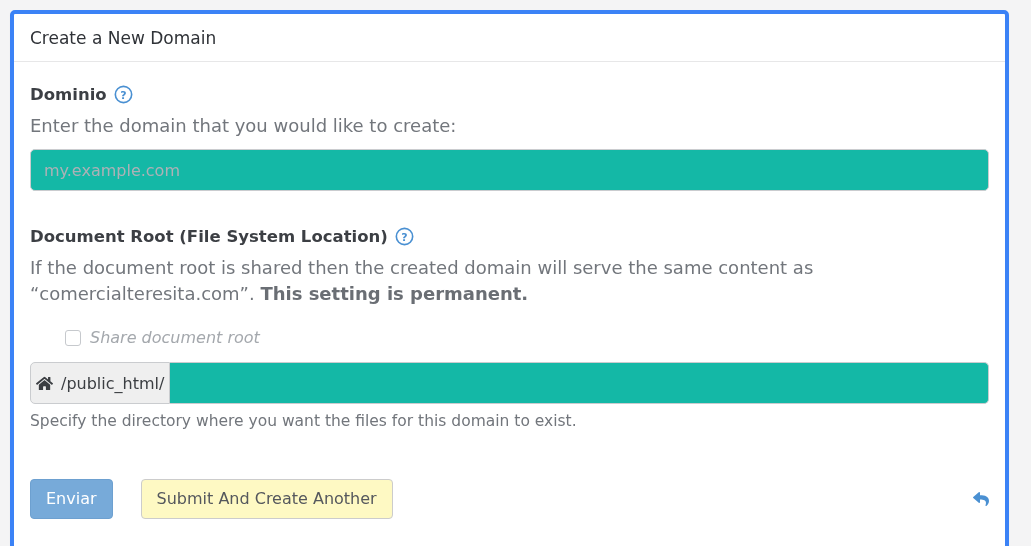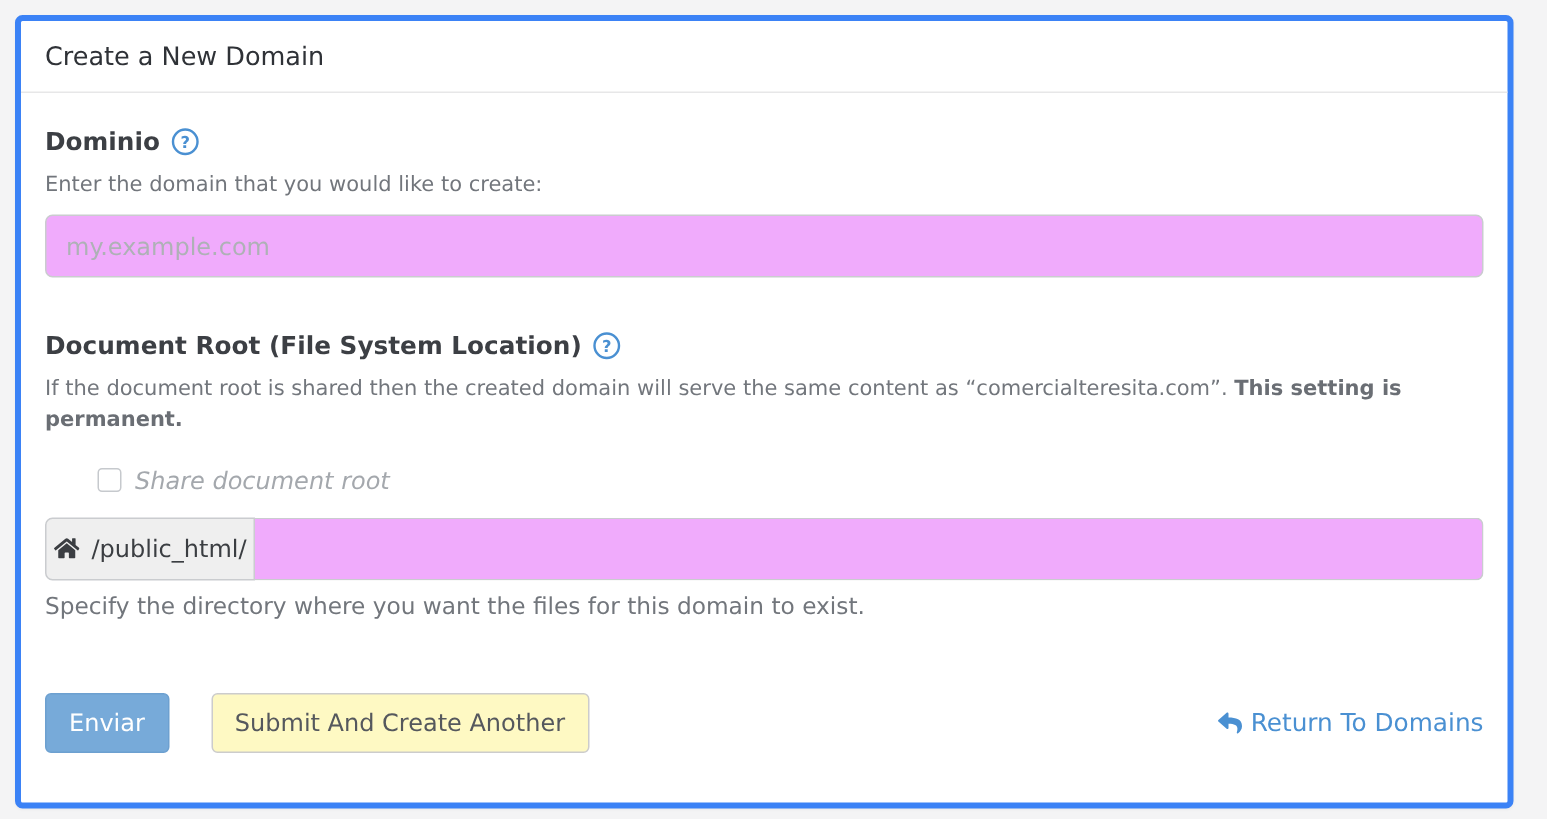--- a/index.html
+++ b/index.html
@@ -37,34 +37,34 @@
     gap: 7px;
   }
   .help-badge {
     width: 19px; height: 19px;
     display: inline-flex;
     cursor: pointer;
   }
   .help-badge svg { width: 19px; height: 19px; }
 
   .muted { color: #72767c; }
-  .desc { margin-top: 9px; font-size: 14px; line-height: 1.45; }
+  .desc { margin-top: 9px; font-size: 18px; line-height: 1.45; }
 
   .text-input {
     width: 100%;
     height: 42px;
     margin-top: 10px;
     border: 1px solid #cacccf;
     border-radius: 5px;
     padding: 0 13px;
     font-size: 16px;
     color: #3c3f44;
     font-family: inherit;
     outline: none;
-    background: #f0abfc;
+    background: #14b8a6;
   }
   .text-input::placeholder { color: #aeb1b6; }
 
   .docroot-section { margin-top: 36px; }
   .docroot-desc { max-width: 965px; }
   .docroot-desc b { color: #6a6e74; }
 
   .checkbox-row {
     margin-top: 21px;
     display: flex;
@@ -208,18 +208,17 @@
     
     <div class="actions">
       <div class="actions-left">
         <button class="btn btn-primary">Enviar</button>
         <button class="btn btn-secondary">Submit And Create Another</button>
       </div>
       <a class="return-link">
         <svg viewBox="0 0 512 512">
           <path d="M8.309 189.836L184.313 37.851C199.719 24.546 224 35.347 224 56.015v80.053c160.629 1.839 288 34.032 288 186.258 0 61.441-39.581 122.309-83.333 154.132-13.653 9.931-33.111-2.533-28.077-18.631 45.344-145.012-21.507-183.51-176.59-185.742V360c0 20.7-24.3 31.453-39.687 18.164l-176.004-152c-11.071-9.562-11.086-26.753 0-36.328z"></path>
         </svg>
-        <span>Return To Domains</span>
       </a>
     </div>
 
   </div>
 </div>
 
 </body></html>

